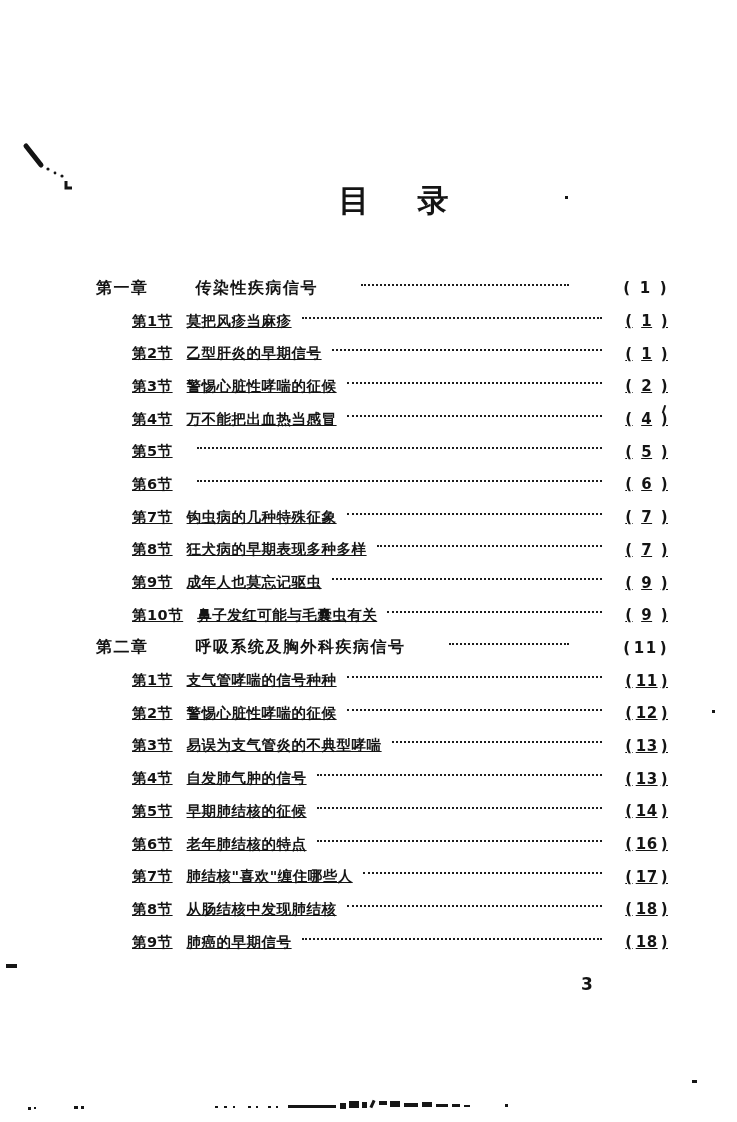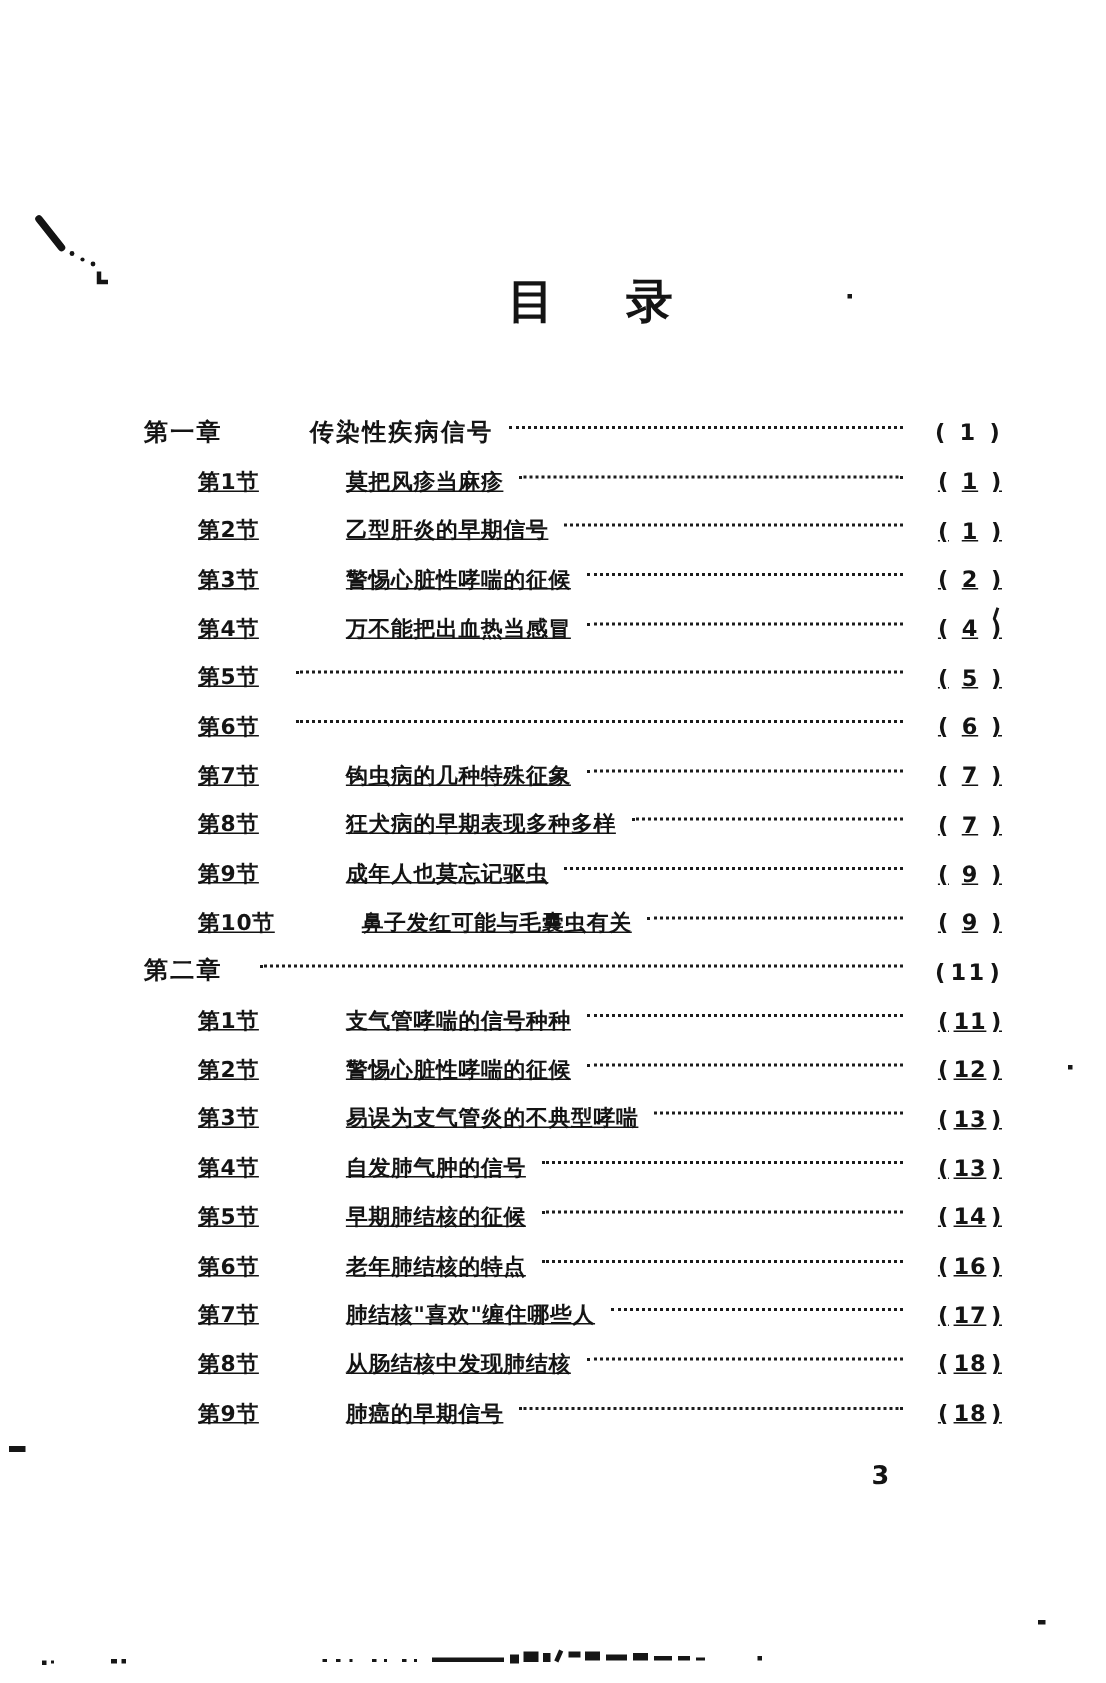--- a/index.html
+++ b/index.html
@@ -12,24 +12,24 @@
     position:absolute;top:180px;left:0;width:100%;box-sizing:border-box;
     display:flex;justify-content:center;gap:46px;padding-left:52px;
     font-size:31px;font-weight:700;letter-spacing:2px;
   }
   
   .toc{position:absolute;left:96px;top:272px;width:572px;}
   .toc-row{
     height:32.7px;display:flex;align-items:center;
     font-weight:700;white-space:nowrap;
   }
-  .toc-row.chapter{font-size:16px;letter-spacing:1.5px;}
+  .toc-row.chapter{font-size:16px;letter-spacing:1.5px;gap:33px;}
   .toc-row.section{padding-left:36px;font-size:14.5px;letter-spacing:0.5px;text-decoration:underline;}
   .row-label{margin-right:14px;flex:0 0 auto;}
-  .row-title{flex:0 0 auto;margin-left:44px;}
+  .row-title{flex:0 0 auto;}
   .leader{
     flex:1 1 auto;min-width:16px;margin:0 8px 0 10px;height:1px;
     border-bottom:2px dotted #1c1c1c;transform:translateY(-4px);
   }
   .pageref{display:flex;align-items:center;justify-content:flex-end;min-width:58px;font-size:15px;}
   .pnum{display:inline-block;min-width:28px;text-align:center;}
   
   .folio{position:absolute;left:581px;top:974px;font-size:17px;font-weight:700;}
   
   .ink{position:absolute;background:#161616;}
@@ -169,20 +169,21 @@
     <span class="leader"></span>
     <span class="pageref">
       <span class="br">(</span>
       <span class="pnum">9</span>
       <span class="br">)</span>
     </span>
   </div>
 
   <div class="toc-row chapter">
     <span class="row-label">第二章</span>
+    <span class="row-title">呼吸系统及胸外科疾病信号</span>
     <span class="leader"></span>
     <span class="pageref">
       <span class="br">(</span>
       <span class="pnum">11</span>
       <span class="br">)</span>
     </span>
   </div>
 
   <div class="toc-row section">
     <span class="row-label">第1节</span>

